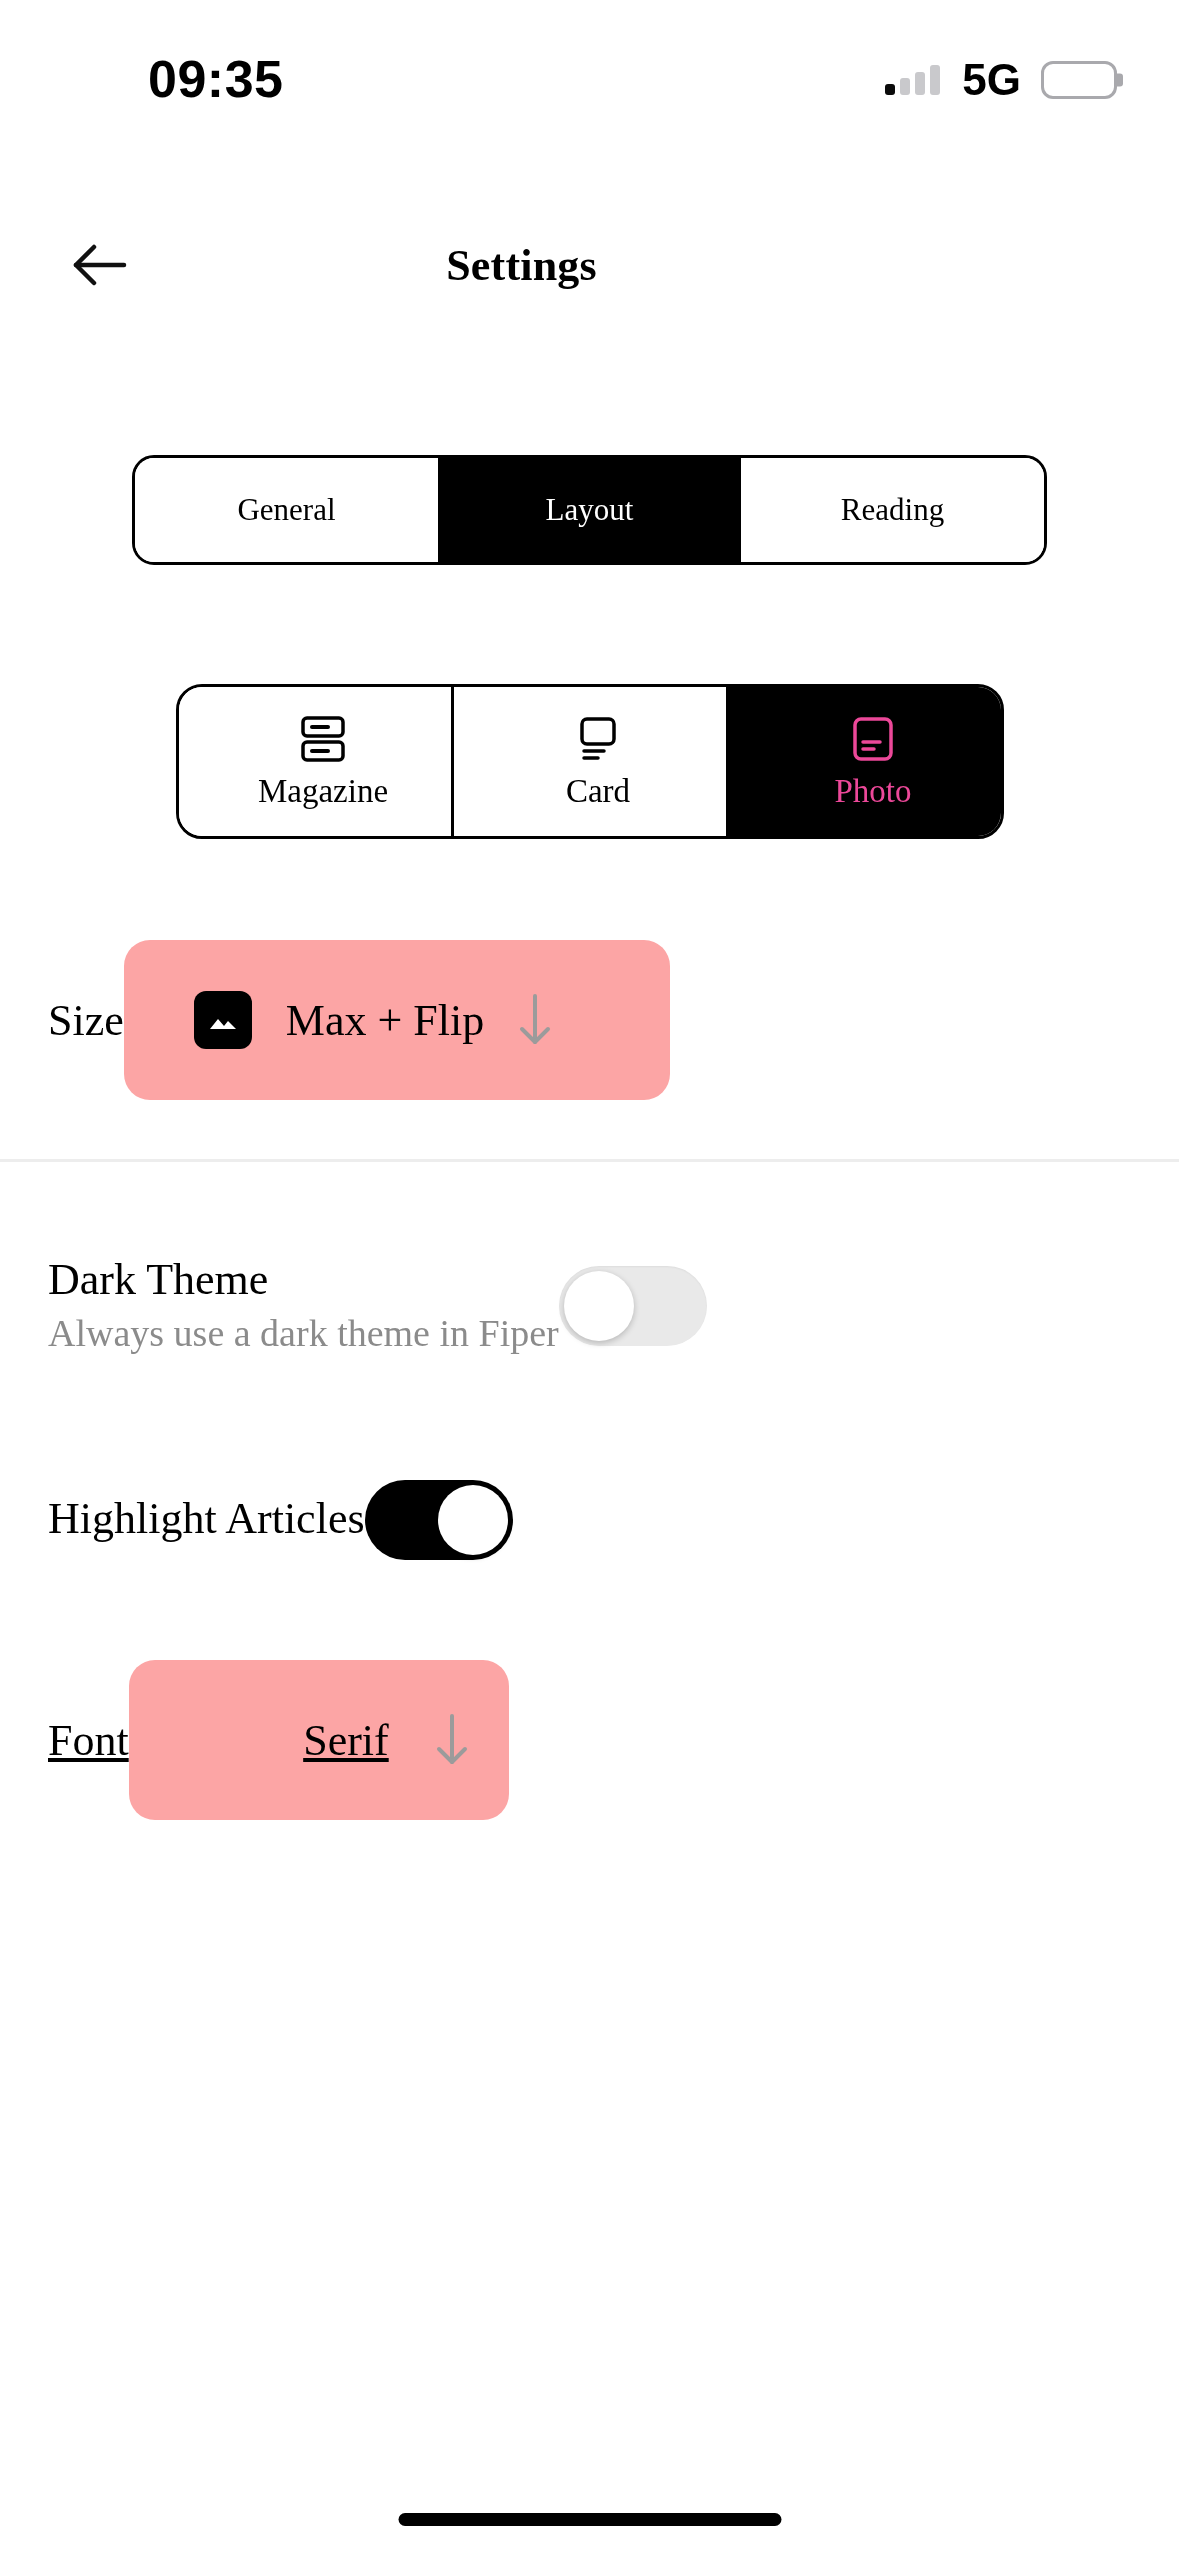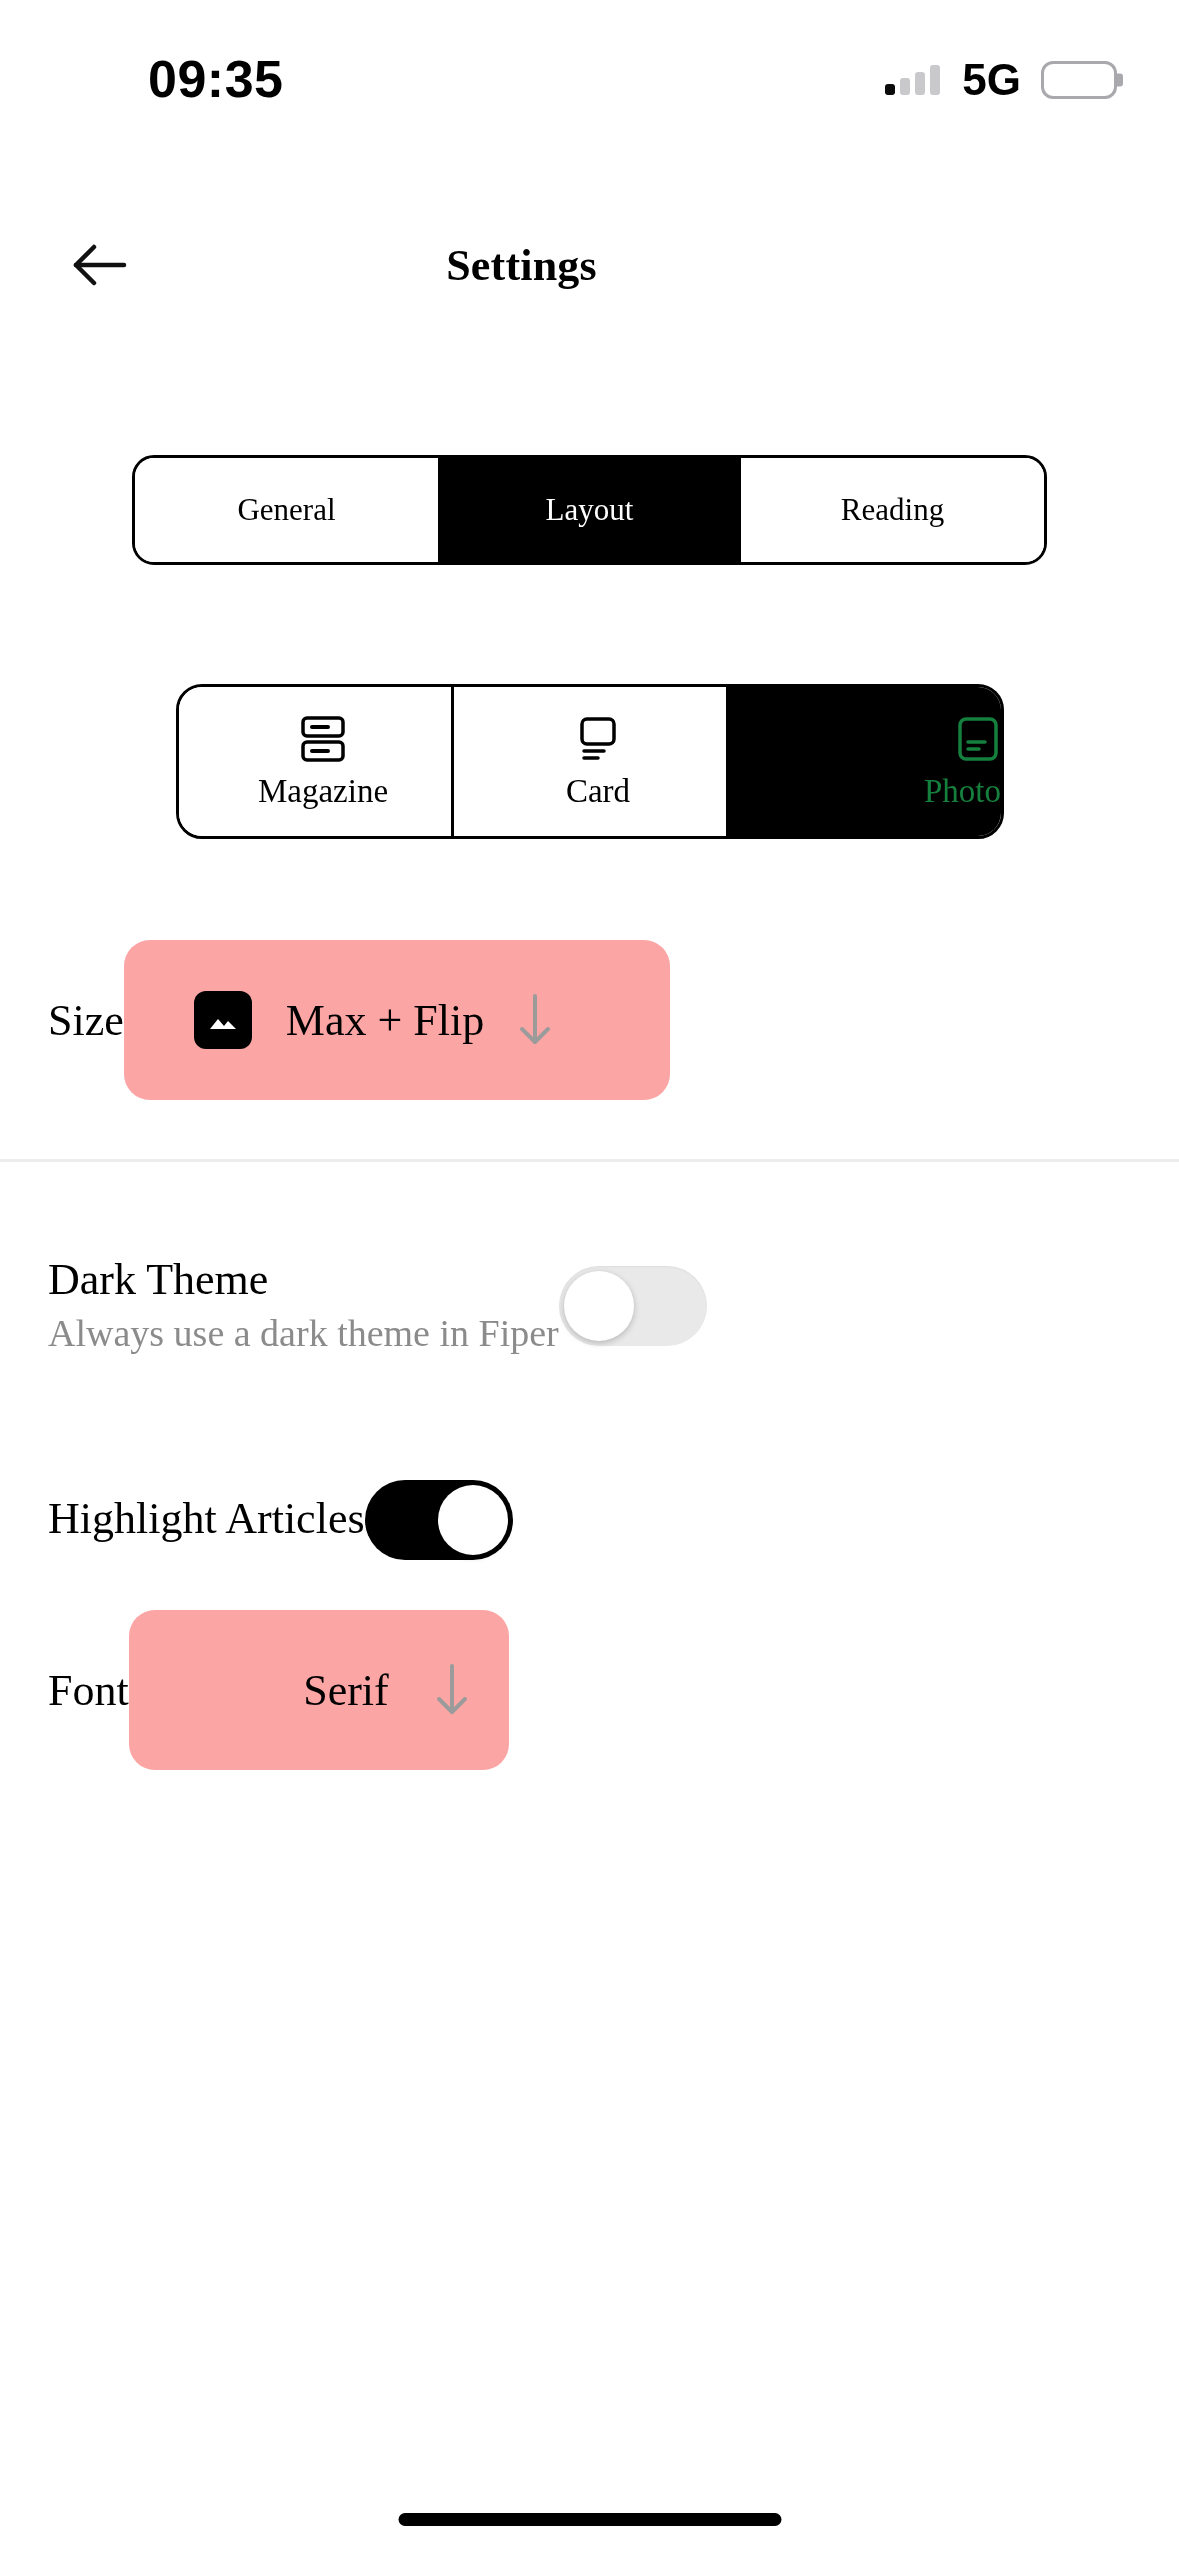--- a/index.html
+++ b/index.html
@@ -161,23 +161,22 @@
     gap: 12px;
     background: #fff;
     color: #000;
     cursor: pointer;
     border-right: 3px solid #000;
     padding-left: 16px;
   }
   .layout-picker .lopt:last-child { border-right: none; }
   .layout-picker .lopt.active {
     background: #000;
-    color: #15803d;
+    color: #ec4899;
     border-right-color: #000;
-    align-items: flex-end;
   }
   .lopt-label { font-size: 33px; line-height: 1; }
   .lopt-icon { height: 48px; display:flex; align-items:center; justify-content:center; }
   .lopt-icon svg { display:block; }
 
   
   .row {
     position: absolute;
     left: 0;
     width: 1086px;
@@ -372,21 +371,21 @@
 
 <div class="row" style="top:1432px; height:175px;">
   <div class="row-text">
     <span class="row-title">Highlight Articles</span>
   </div>
   <div class="toggle on">
     <span class="knob"></span>
   </div>
 </div>
 
-<div class="row" style="top:1600px; height:180px;">
+<div class="row" style="top:1650px; height:180px;text-decoration:underline;">
   <div class="row-label-only">Font</div>
   <div class="dropdown dd-font">
     <span class="dd-value">Serif</span>
     <span class="dd-arrow">
       <svg width="34" height="54" viewBox="0 0 34 54" fill="none" aria-hidden="true">
         <path d="M17 3v46" stroke="#9b9b9b" stroke-width="4" stroke-linecap="round"></path>
         <path d="M4 36l13 13 13-13" stroke="#9b9b9b" stroke-width="4" stroke-linecap="round" stroke-linejoin="round"></path>
       </svg>
     </span>
   </div>

